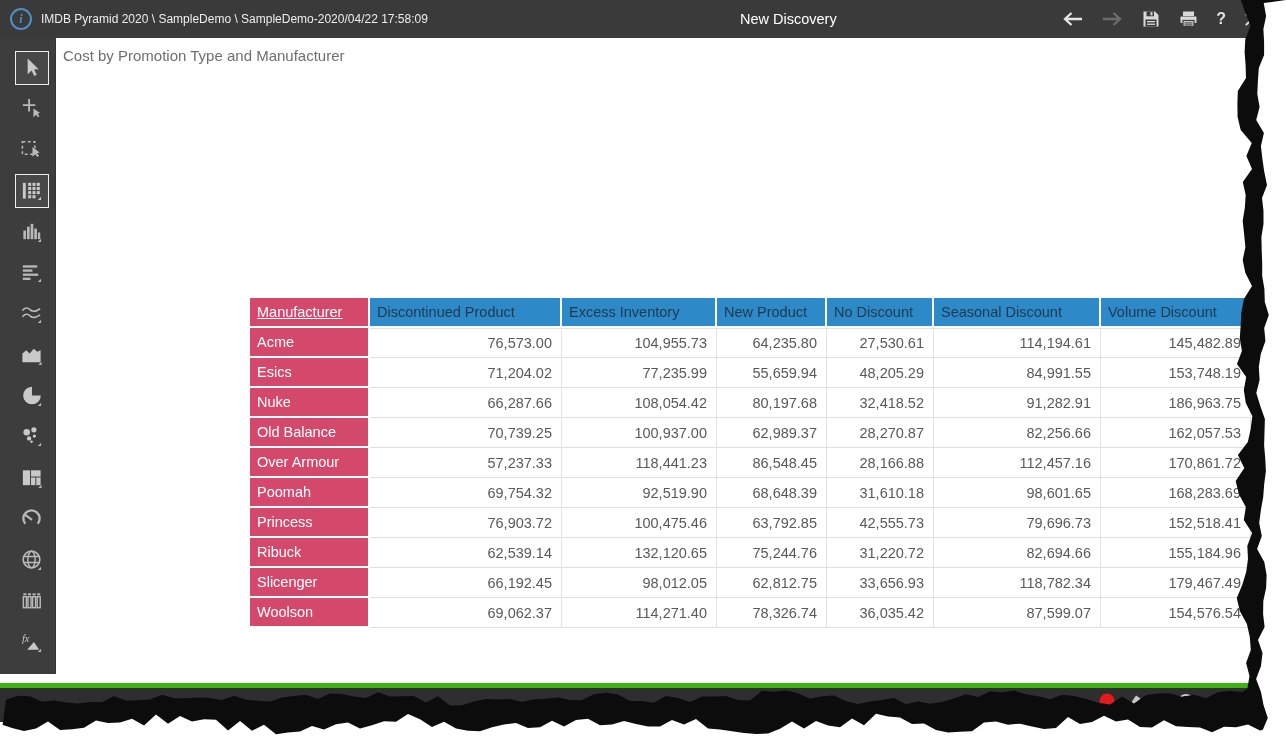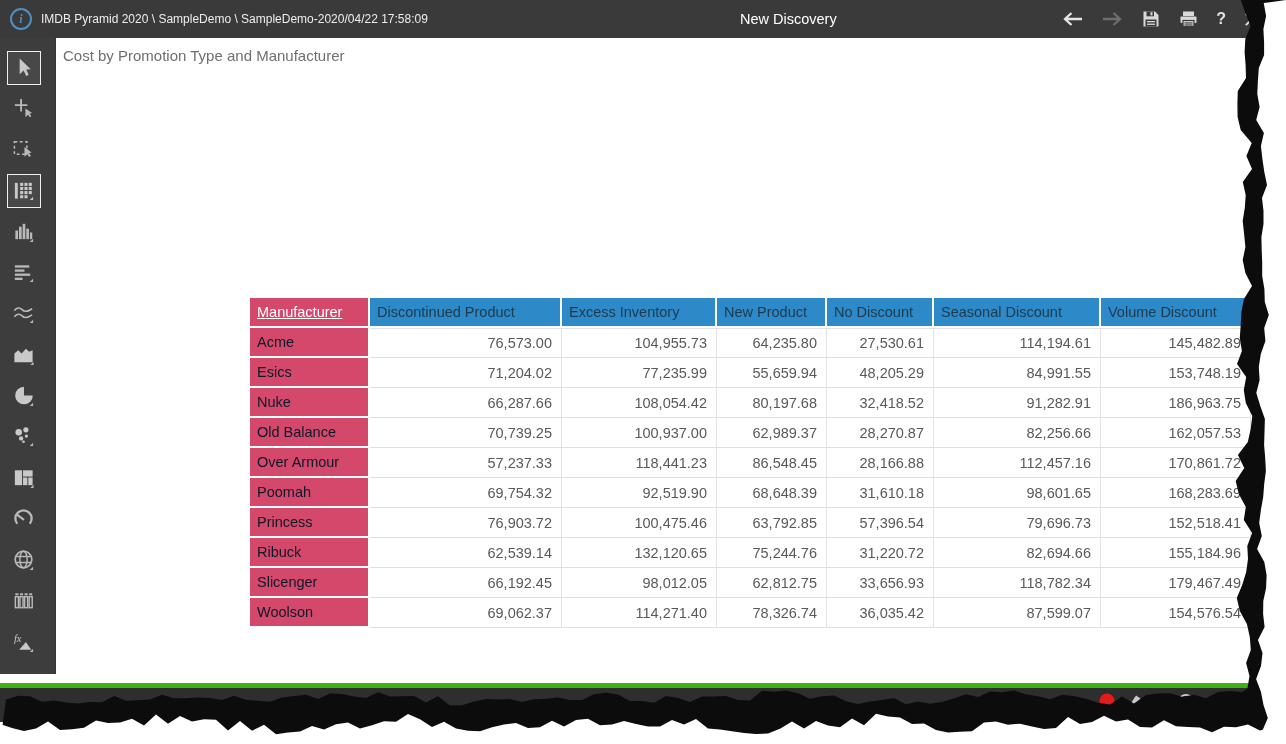--- a/index.html
+++ b/index.html
@@ -16,34 +16,34 @@
   .window-title{position:absolute;left:740px;top:0;height:38px;display:flex;align-items:center;
                 color:#fff;font-size:14.5px;}
   .tb-actions{position:absolute;right:26px;top:0;height:38px;display:flex;align-items:center;gap:17px;}
   .tb-btn{display:flex;align-items:center;justify-content:center;cursor:pointer;}
   .help-q{color:#e2e2e2;font-size:16px;font-weight:bold;}
 
   
   .toolbar{position:absolute;left:0;top:38px;width:56px;height:636px;background:#3d3d3d;
            border-right:1px solid #343434;display:flex;flex-direction:column;align-items:center;
            padding-top:9px;box-sizing:border-box;z-index:2;}
-  .tool{width:42px;height:41px;display:flex;align-items:center;justify-content:flex-start;flex:none;cursor:pointer;}
+  .tool{width:42px;height:41px;display:flex;align-items:center;justify-content:flex-end;flex:none;cursor:pointer;}
   .tool-box{width:32px;height:32px;display:flex;align-items:center;justify-content:center;border:1px solid transparent;}
   .tool.selected .tool-box{border:1px solid #efefef;background:#484848;}
 
   
   .content-heading{position:absolute;left:63px;top:47px;color:#6f6f6f;font-size:15px;z-index:1;}
 
   table.grid{position:absolute;left:250px;top:298px;border-collapse:separate;border-spacing:0;
              font-size:14.5px;table-layout:fixed;z-index:1;}
   table.grid th,table.grid td{height:30px;box-sizing:border-box;overflow:hidden;white-space:nowrap;}
   th.ch{font-weight:normal;text-align:left;padding:0 4px 0 7px;border-right:2px solid #fff;border-bottom:2px solid #fff;}
   .ch-pink{background:#d4496b;color:#fff;text-decoration:underline;}
   .ch-blue{background:#2d89c8;color:#1e3a4d;}
-  th.rh{background:#d4496b;color:#0f172a;font-weight:normal;text-align:left;padding:0 4px 0 7px;
+  th.rh{background:#d4496b;color:#ffffff;font-weight:normal;text-align:left;padding:0 4px 0 7px;
         border-right:2px solid #fff;border-bottom:2px solid #fff;}
   table.grid td{color:#595959;text-align:right;padding-right:9px;background:#fff;
                 border-right:1px solid #e3e3e3;border-bottom:1px solid #dfdfdf;}
   table.grid tbody tr:first-child td{border-top:1px solid #e3e3e3;}
 
   
   .green-line{position:absolute;left:0;top:683px;width:1286px;height:5px;background:#3db312;z-index:2;}
   .statusbar{position:absolute;left:0;top:688px;width:1286px;height:34px;background:#2e2e2e;z-index:2;}
   .status-icon{position:absolute;top:4px;}
 
@@ -345,21 +345,21 @@
           <td>68,648.39</td>
           <td>31,610.18</td>
           <td>98,601.65</td>
           <td>168,283.69</td>
         </tr>
         <tr>
           <th class="rh">Princess</th>
           <td>76,903.72</td>
           <td>100,475.46</td>
           <td>63,792.85</td>
-          <td>57,396.54</td>
+          <td>42,555.73</td>
           <td>79,696.73</td>
           <td>152,518.41</td>
         </tr>
         <tr>
           <th class="rh">Ribuck</th>
           <td>62,539.14</td>
           <td>132,120.65</td>
           <td>75,244.76</td>
           <td>31,220.72</td>
           <td>82,694.66</td>

